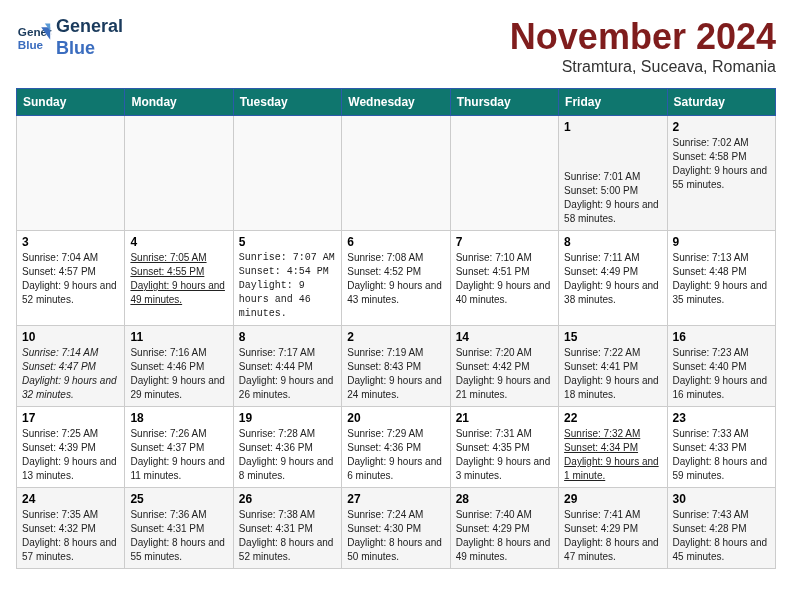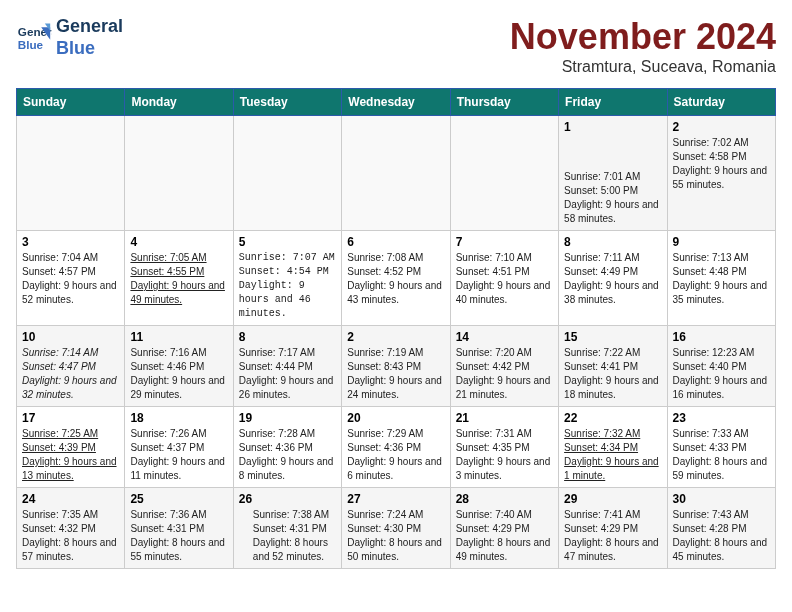--- a/index.html
+++ b/index.html
@@ -216,29 +216,29 @@
 Daylight: 9 hours and 21 minutes.</div>
         </td>
         <td>
           <div class="day-num">15</div>
           <div class="day-info" style="white-space: pre-line;">Sunrise: 7:22 AM
 Sunset: 4:41 PM
 Daylight: 9 hours and 18 minutes.</div>
         </td>
         <td>
           <div class="day-num">16</div>
-          <div class="day-info" style="white-space: pre-line;">Sunrise: 12:23 AM
+          <div class="day-info" style="white-space: pre-line;">Sunrise: 7:23 AM
 Sunset: 4:40 PM
 Daylight: 9 hours and 16 minutes.</div>
         </td>
       </tr>
       <tr>
         <td>
           <div class="day-num">17</div>
-          <div class="day-info" style="white-space: pre-line; text-decoration: underline;">Sunrise: 7:25 AM
+          <div class="day-info" style="white-space: pre-line;">Sunrise: 7:25 AM
 Sunset: 4:39 PM
 Daylight: 9 hours and 13 minutes.</div>
         </td>
         <td>
           <div class="day-num">18</div>
           <div class="day-info" style="white-space: pre-line;">Sunrise: 7:26 AM
 Sunset: 4:37 PM
 Daylight: 9 hours and 11 minutes.</div>
         </td>
         <td>
@@ -280,21 +280,21 @@
 Daylight: 8 hours and 57 minutes.</div>
         </td>
         <td>
           <div class="day-num">25</div>
           <div class="day-info" style="white-space: pre-line;">Sunrise: 7:36 AM
 Sunset: 4:31 PM
 Daylight: 8 hours and 55 minutes.</div>
         </td>
         <td>
           <div class="day-num">26</div>
-          <div class="day-info" style="white-space: pre-line; margin-left: 14px;">Sunrise: 7:38 AM
+          <div class="day-info" style="white-space: pre-line;">Sunrise: 7:38 AM
 Sunset: 4:31 PM
 Daylight: 8 hours and 52 minutes.</div>
         </td>
         <td>
           <div class="day-num">27</div>
           <div class="day-info" style="white-space: pre-line;">Sunrise: 7:24 AM
 Sunset: 4:30 PM
 Daylight: 8 hours and 50 minutes.</div>
         </td>
         <td>

